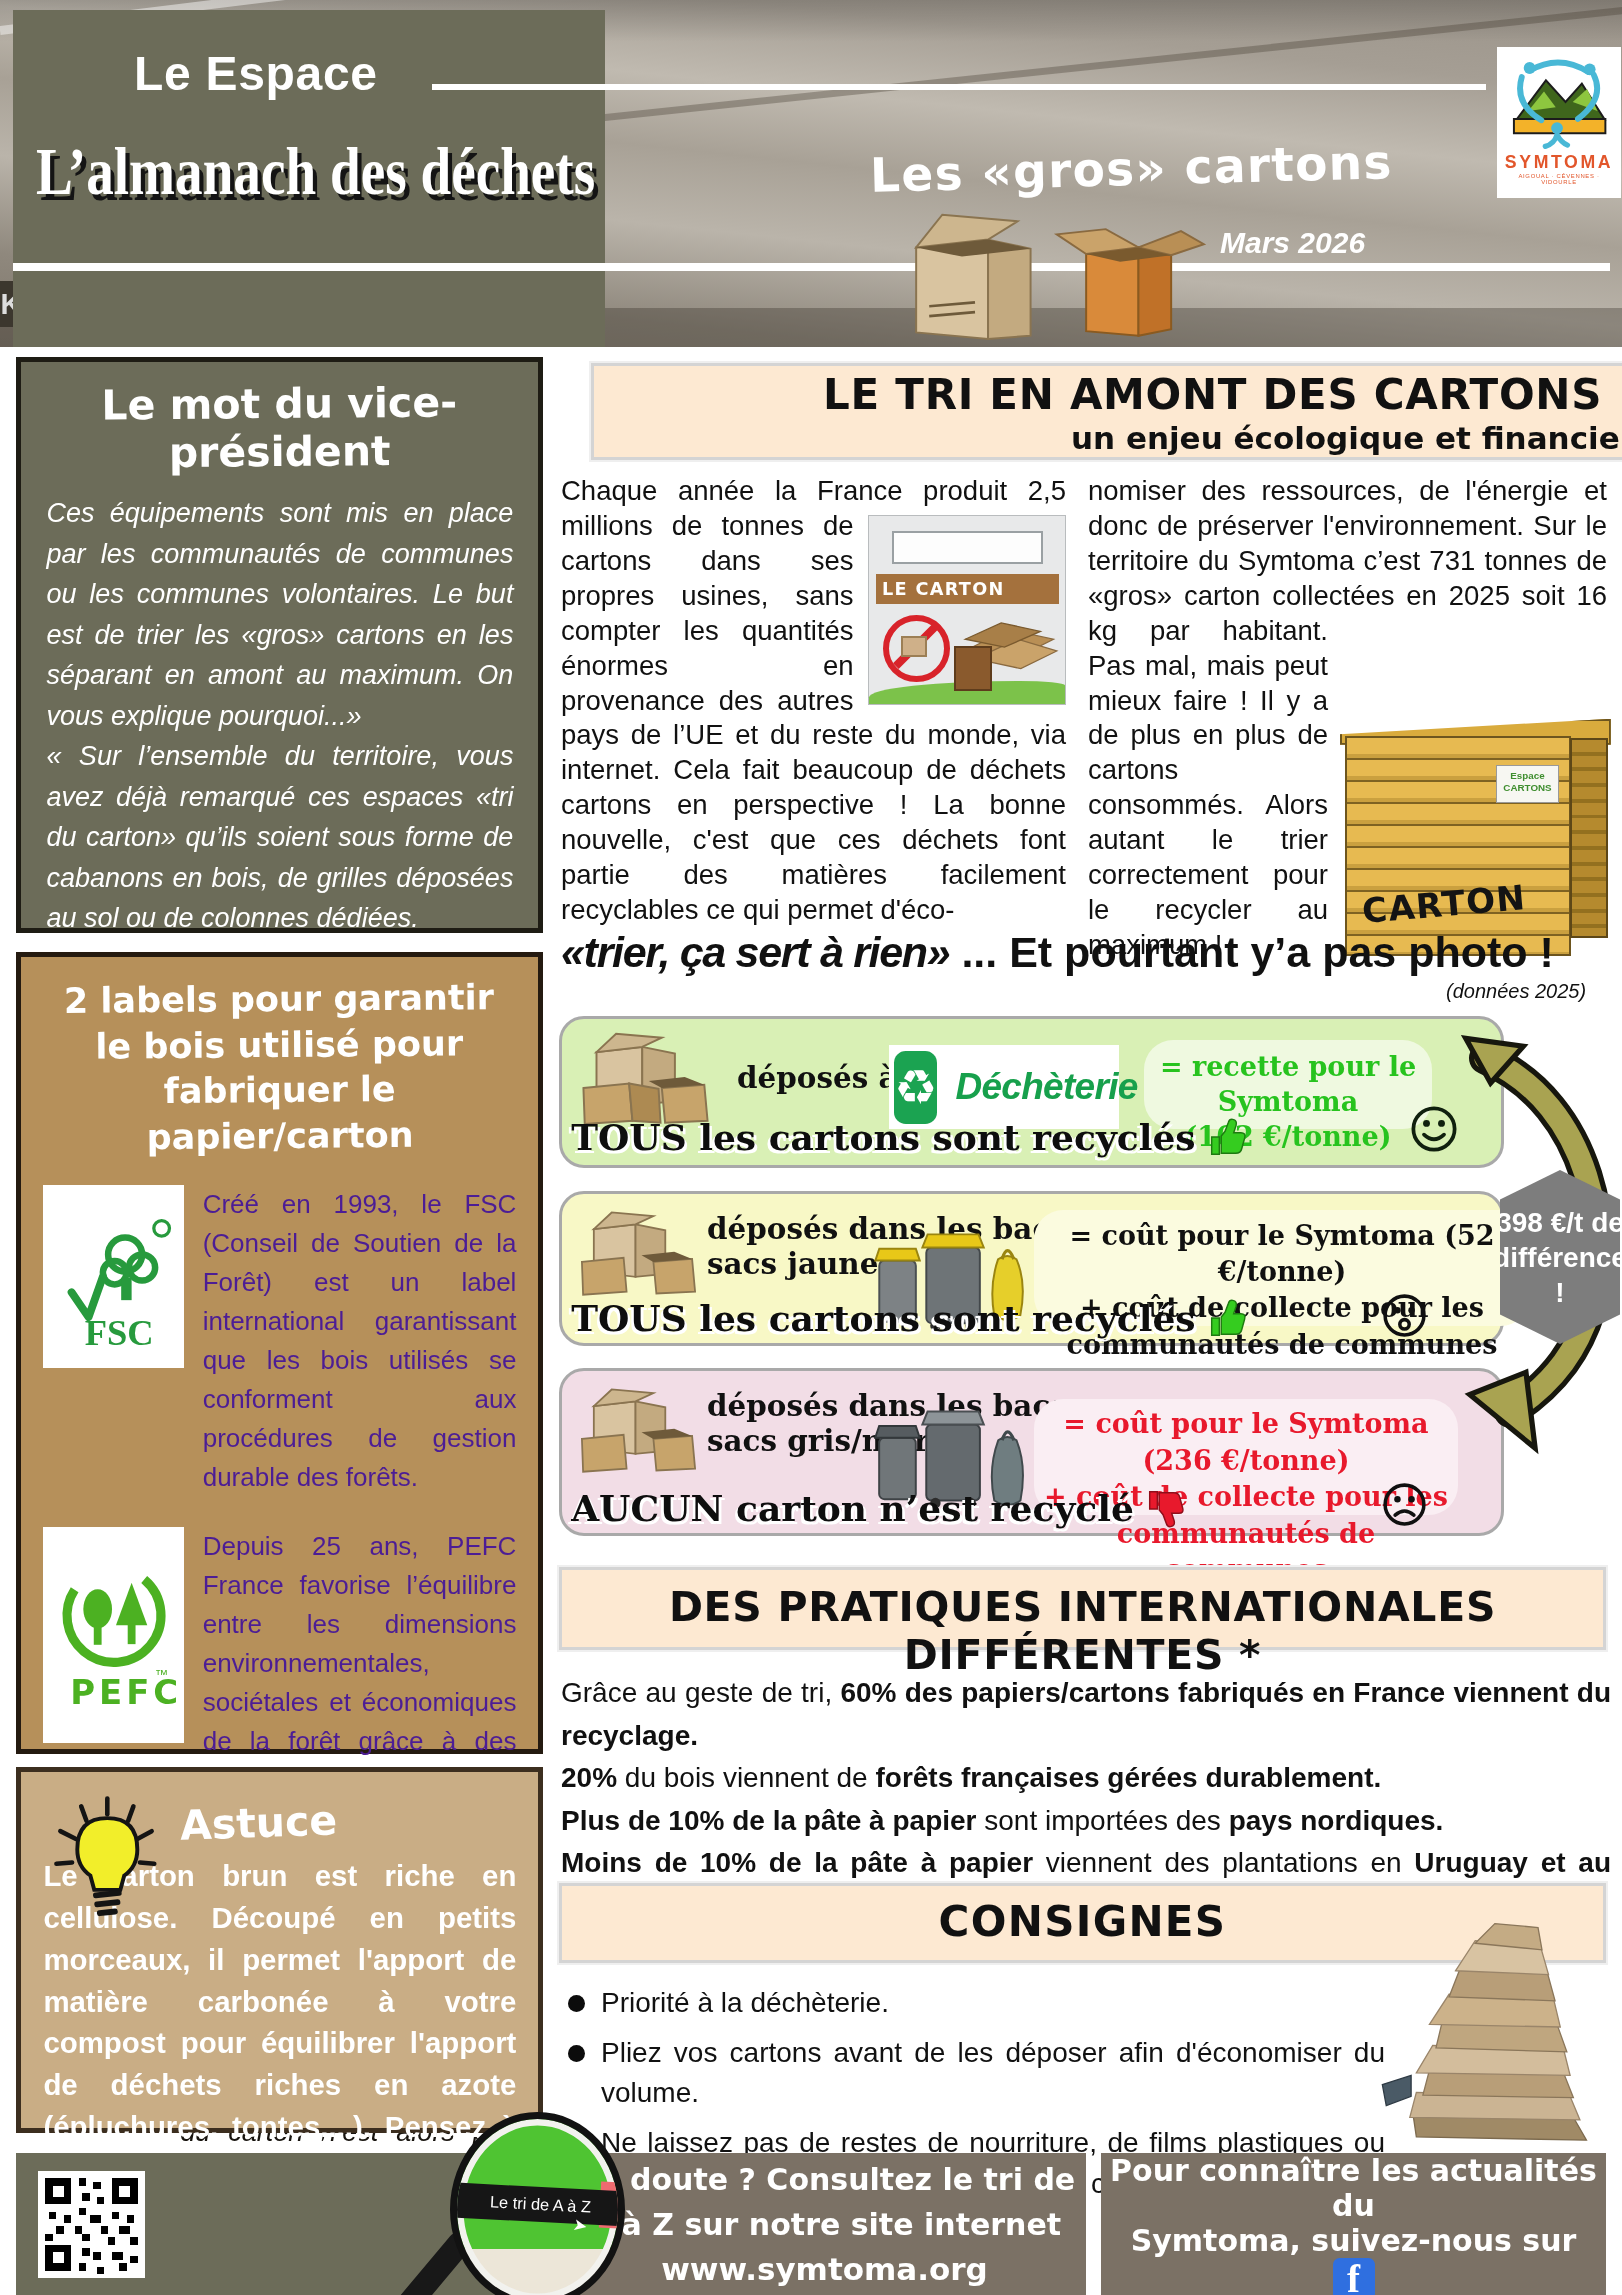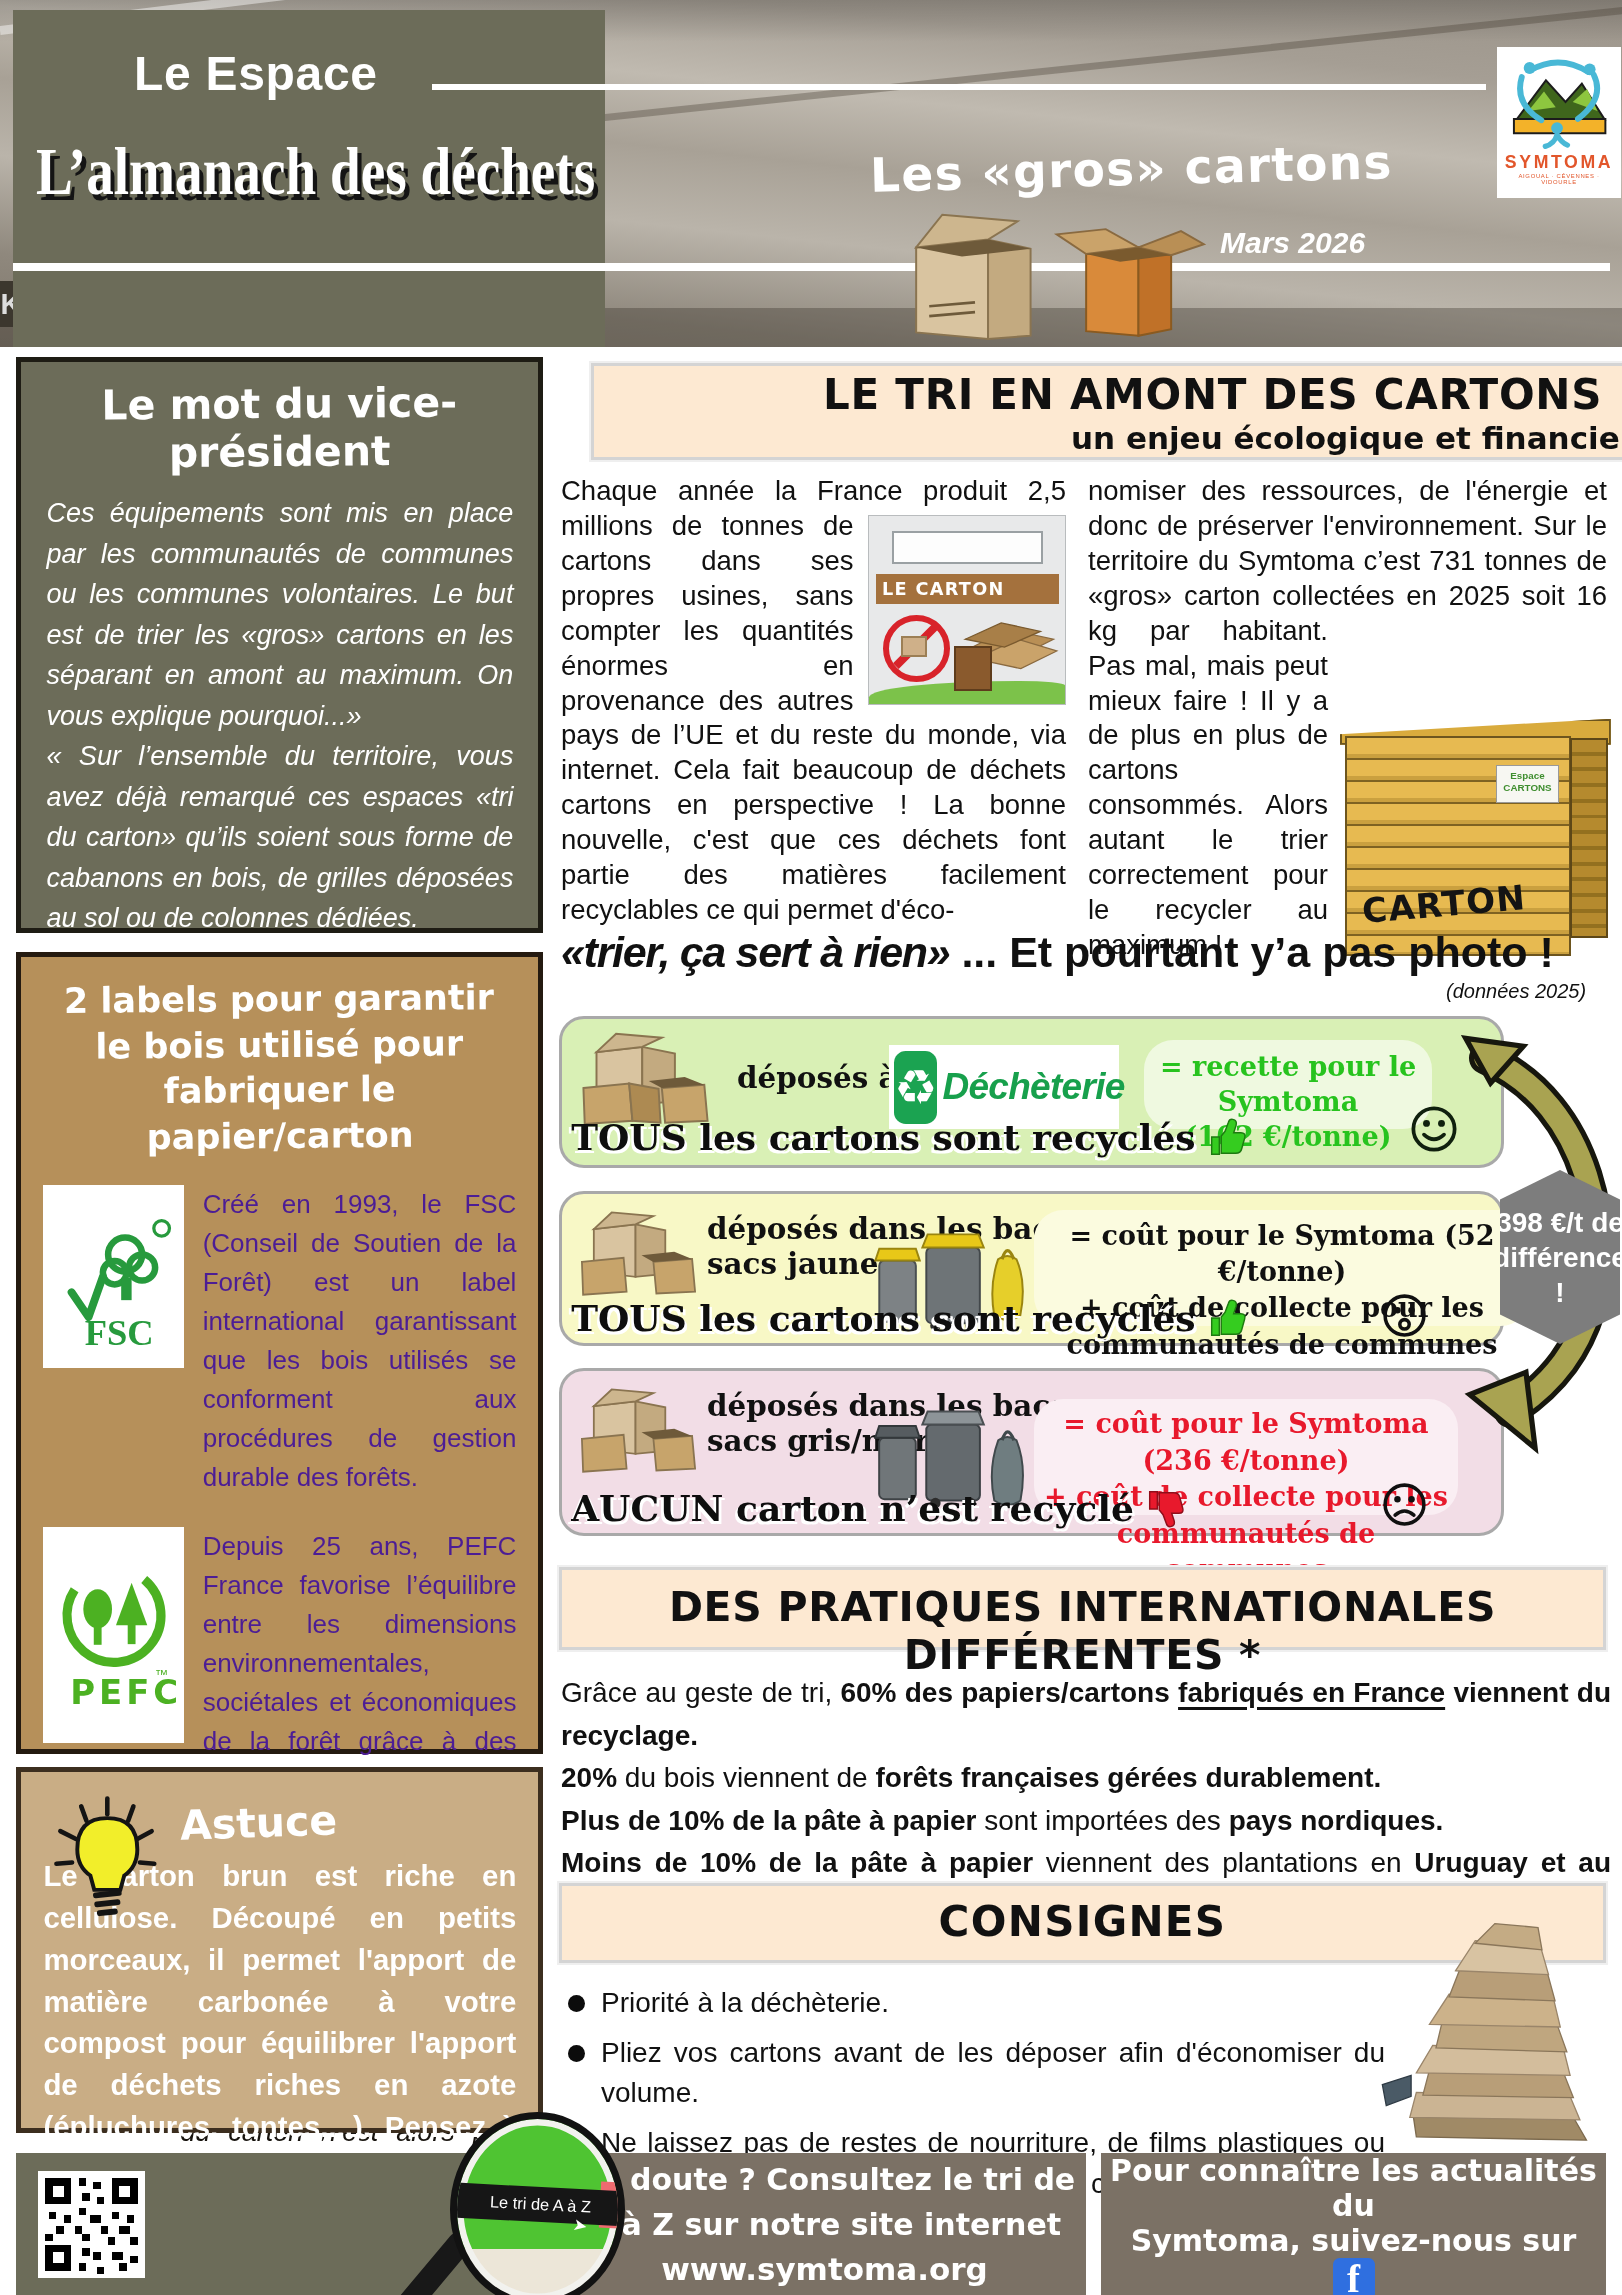--- a/index.html
+++ b/index.html
@@ -101,35 +101,35 @@
   .verdict{font-size:36px;color:#0e0e0e;text-shadow:-2.6px 2.6px 0 #ffffff,2.6px 2.6px 0 #ffffff;white-space:nowrap;}
   .resBox{border-radius:29.4px;text-align:center;box-sizing:border-box;}
   #resGreen{left:582px;top:21px;width:288px;height:89px;background:#eff9e0;padding-top:9.2px;}
   #resGreen div{color:#27c31e;font-size:27px;line-height:1.3;}
   #resYellow{left:472px;top:15.7px;width:496px;height:116px;background:#fbfbdf;padding-top:7.9px;}
   #resYellow div{color:#101010;font-size:27px;line-height:1.35;}
   #resPink{left:472px;top:27.5px;width:424px;height:116px;background:#faeef3;padding-top:7.9px;}
   #resPink div{color:#e8192c;font-size:27px;line-height:1.35;}
   .dechLogo{position:absolute;left:327px;top:26px;width:230px;height:84px;background:#fff;display:flex;align-items:center;}
   .dechSq{width:73px;height:73px;margin:5.2px;background:#1ba351;border-radius:11.8px;color:#fff;font-size:48px;line-height:73px;text-align:center;}
-  .dechTxt{color:#17a04c;font-size:37px;font-weight:bold;font-style:italic;letter-spacing:-0.7px;}
+  .dechTxt{color:#17a04c;font-size:37px;font-weight:bold;font-style:italic;letter-spacing:-0.7px;margin-left:13px;}
   #hexBadge{left:1500px;top:1170px;width:120px;height:174px;background:#7d7d7d;
             clip-path:polygon(50% 0,100% 17%,100% 83%,50% 100%,0 83%,0 17%);
             color:#fff;font-weight:bold;font-size:28px;line-height:1.25;text-align:center;
             display:flex;align-items:center;justify-content:center;padding:0 9.2px;box-sizing:border-box;z-index:4;}
   #arrowSvg{left:1459px;top:1024px;width:164px;height:432px;z-index:3;}
   .boxesIll{position:absolute;left:7.9px;top:6.5px;}
   .faceIcon{position:absolute;}
   .thumbIcon{display:inline-block;vertical-align:-9.2px;margin-left:9.2px;}
 
   
   #pratHead{left:559px;top:1567px;width:1047px;height:83px;text-align:center;font-size:41px;letter-spacing:0.7px;padding-top:13px;}
   #pratText{left:561px;top:1672px;width:1050px;font-size:28px;line-height:1.52;text-align:justify;}
   #pratText b{font-weight:bold;}
-  .uline{text-decoration:underline;text-decoration-thickness:2.6px;text-underline-offset:5.2px;}
+  .uline{text-decoration-thickness:2.6px;text-underline-offset:5.2px;}
 
   
   #consHead{left:559px;top:1883px;width:1047px;height:80px;text-align:center;font-size:42px;letter-spacing:1.3px;padding-top:10.5px;}
   #consList{left:564px;top:1983px;width:821px;}
   #consList .li{position:relative;padding-left:37px;font-size:28px;line-height:1.45;margin-bottom:9.2px;text-align:justify;}
   #consList .li::before{content:"";position:absolute;left:3.9px;top:11.8px;width:17px;height:17px;border-radius:50%;background:#0c0c0c;}
   #pileSvg{left:1377px;top:1921px;}
 
   
   #ftLeft{left:16.4px;top:2153px;width:531px;height:143px;background:#6c6c59;}

